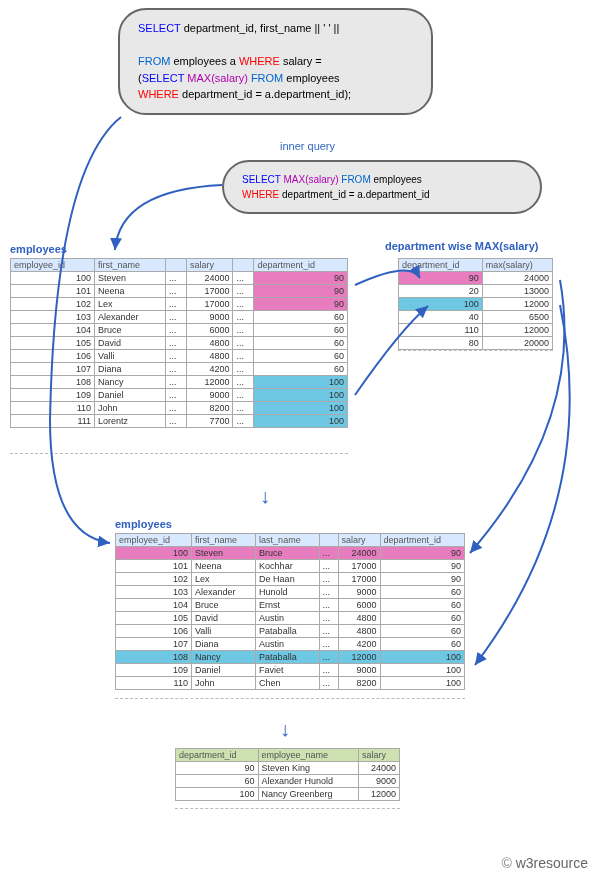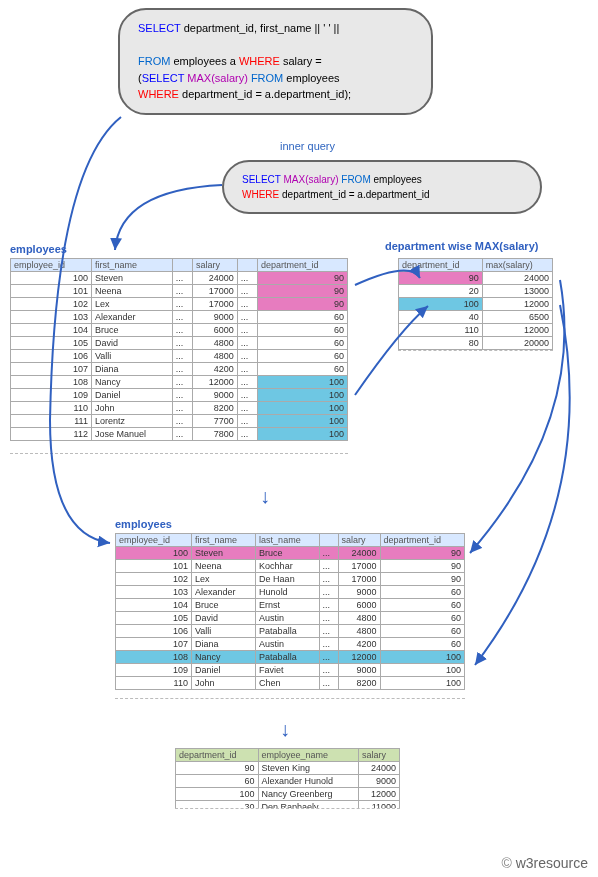--- a/index.html
+++ b/index.html
@@ -142,28 +142,20 @@
         <td class="num hl-blue">100</td>
       </tr>
       <tr>
         <td class="num">111</td>
         <td class="">Lorentz</td>
         <td class="">...</td>
         <td class="num">7700</td>
         <td class="">...</td>
         <td class="num hl-blue">100</td>
       </tr>
-      <tr>
-        <td class="num">112</td>
-        <td class="">Jose Manuel</td>
-        <td class="">...</td>
-        <td class="num">7800</td>
-        <td class="">...</td>
-        <td class="num hl-blue">100</td>
-      </tr>
     </tbody>
   </table>
 <div class="rip" style="left:10px;top:453px;width:338px"></div>
 
 <div class="caption" style="left:385px;top:240px">department wise MAX(salary)</div>
 <table id="t2" class="tbl" style="left:398px;top:258px;width:155px">
     <tbody>
       <tr>
         <th>department_id</th>
         <th>max(salary)</th>
@@ -317,25 +309,20 @@
       </tr>
       <tr>
         <td class="num">60</td>
         <td class="">Alexander Hunold</td>
         <td class="num">9000</td>
       </tr>
       <tr>
         <td class="num">100</td>
         <td class="">Nancy Greenberg</td>
         <td class="num">12000</td>
-      </tr>
-      <tr>
-        <td class="num">30</td>
-        <td class="">Den Raphaely</td>
-        <td class="num">11000</td>
       </tr>
     </tbody>
   </table>
 <div class="rip" style="left:175px;top:808px;width:225px"></div>
 
 <div class="footer">w3resource</div>
 
 <svg class="connector">
   <defs>
     <marker id="ah" markerWidth="8" markerHeight="8" refX="6" refY="3" orient="auto">

